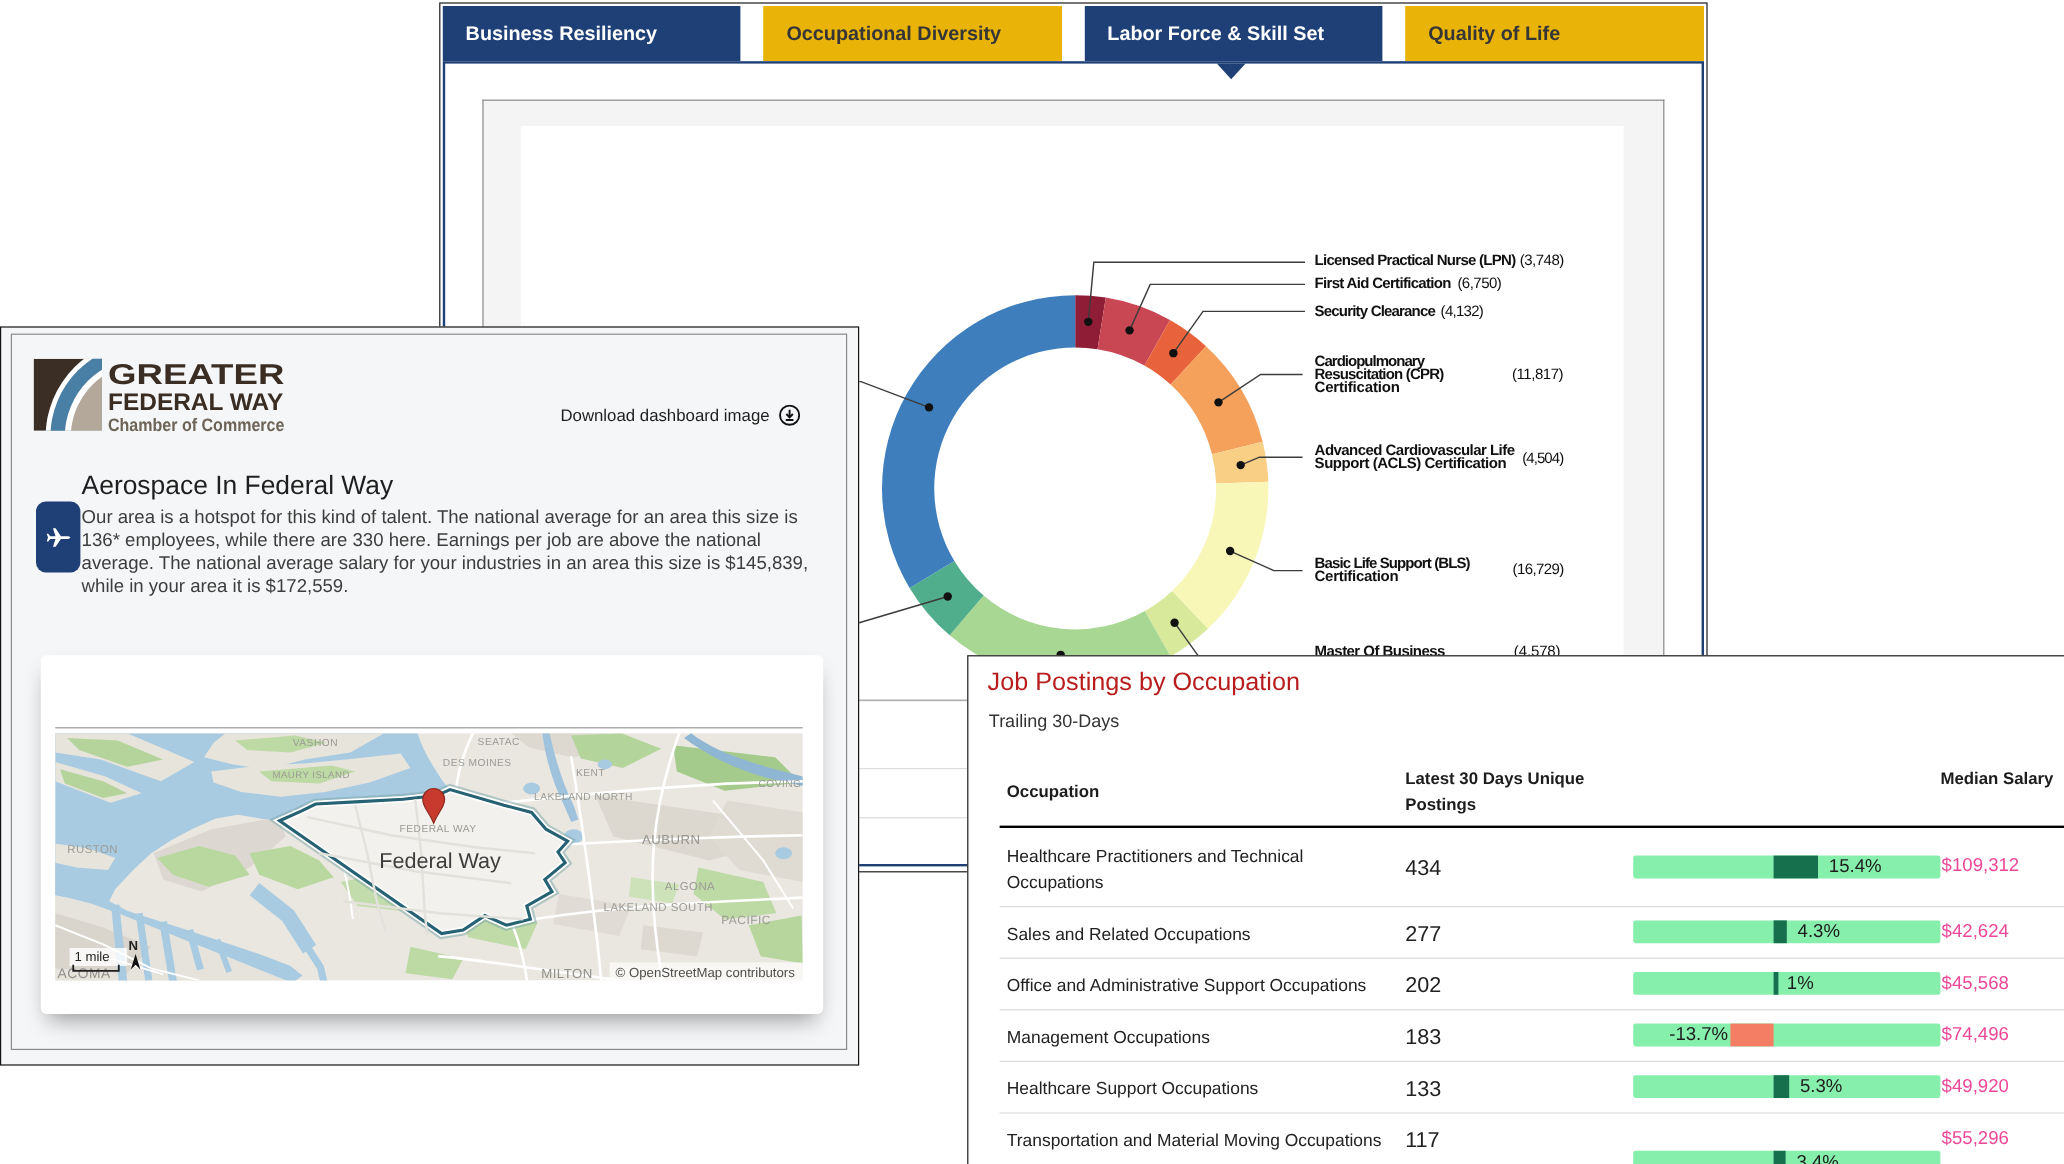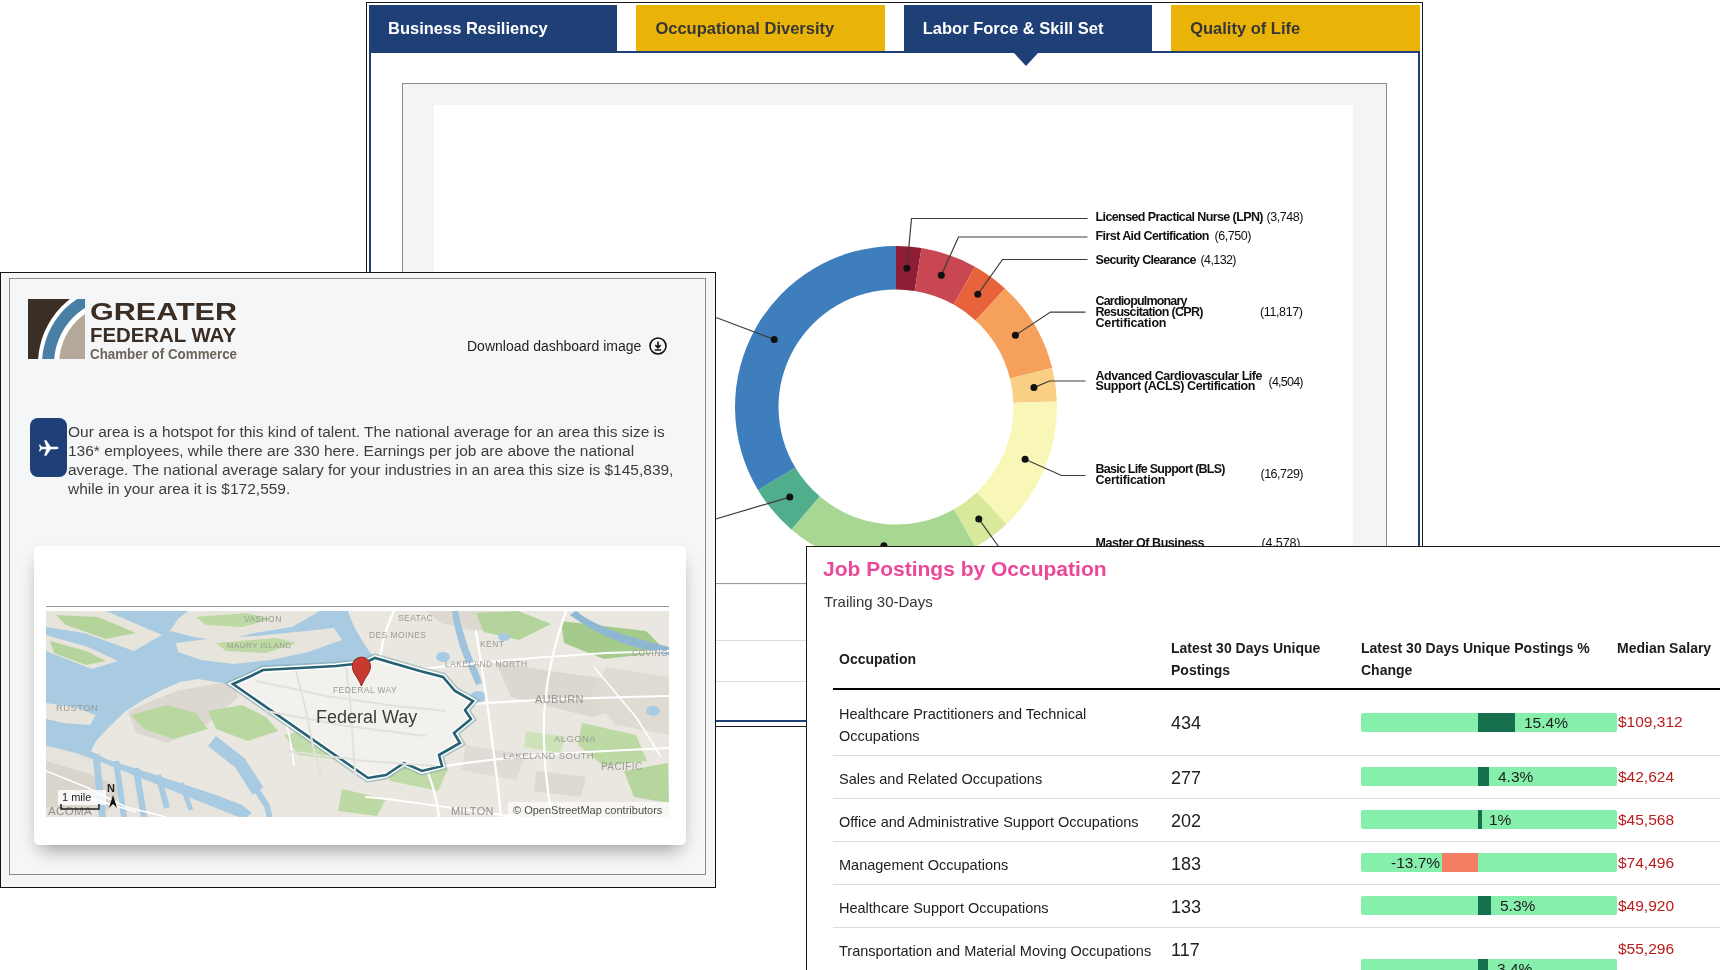--- a/index.html
+++ b/index.html
@@ -23,29 +23,29 @@
 #logo{position:absolute;left:27px;top:25px;width:230px;height:64px}
 #dl{position:absolute;left:466px;top:64px;width:220px;font-size:14px;color:#1d1d1d;white-space:nowrap}
 #aero-h{position:absolute;left:67px;top:119px;font-size:22px;color:#1f1f1f}
 #aero-p{position:absolute;left:67px;top:149px;width:612px;font-size:15.5px;line-height:19px;color:#3d3d3d}
 #chip{position:absolute;left:29px;top:145px;width:37px;height:59px;border-radius:8px;background:#1e4077;color:#fff;display:flex;align-items:center;justify-content:center}
 #mapcard{position:absolute;left:33px;top:273px;width:652px;height:299px;background:#fff;border-radius:5px;box-shadow:0 10px 18px -6px rgba(0,0,0,0.4)}
 #mapline{position:absolute;left:12px;top:60px;width:623px;border-top:1px solid #9a9a9a}
 #mapsvg{position:absolute;left:12px;top:65px}
 
 #pc{left:806px;top:546px;width:916px;height:426px;border:1.5px solid #1b1b1b;background:#fff;box-sizing:border-box}
-#pc h1{position:absolute;left:16px;top:10px;margin:0;font-size:21px;font-weight:bold;color:#ec4899}
+#pc h1{position:absolute;left:16px;top:10px;margin:0;font-size:21px;font-weight:normal;color:#b91c1c}
 #pc .sub{position:absolute;left:17px;top:46px;font-size:15px;color:#333}
 .hd{position:absolute;font-weight:bold;font-size:14px;color:#1c1c1c;line-height:22px;white-space:nowrap}
 #hline{position:absolute;left:26px;top:141px;width:890px;border-top:2.5px solid #000}
 .sep{position:absolute;left:26px;width:890px;border-top:1px solid #ddd}
 .occ{position:absolute;left:32px;font-size:14.5px;color:#212121;line-height:22px;white-space:nowrap}
 .occ br{display:block}
 .val{position:absolute;left:364px;font-size:18px;color:#212121}
-.sal{position:absolute;left:811px;font-size:15.5px;color:#b91c1c}
+.sal{position:absolute;left:811px;font-size:15.5px;color:#ec4899}
 .barbg{position:absolute;left:554px;width:256px;height:19px;background:#86efac;border-radius:2px}
 .barpos{position:absolute;left:117px;top:0;height:19px;background:#16704e}
 .barneg{position:absolute;top:0;height:19px;background:#f47e63}
 .pct{position:absolute;top:1px;font-size:15.5px;color:#1d1d1d}
 </style></head>
 <body>
 
 <div id="pa" class="abs">
   <div class="tabs">
     <div class="tab on">Business Resiliency</div>
@@ -142,20 +142,21 @@
       <text x="62" y="44" font-size="20" font-weight="bold" fill="#3a2d24" textLength="146" lengthAdjust="spacingAndGlyphs">FEDERAL WAY</text>
       <text x="62" y="61" font-size="15" font-weight="bold" fill="#6d6458" textLength="147" lengthAdjust="spacingAndGlyphs">Chamber of Commerce</text>
     </svg>
   </div>
   <div id="dl">Download dashboard image
     <svg style="vertical-align:-4px;margin-left:4px" width="18" height="18" viewBox="0 0 18 18">
       <circle cx="9" cy="9" r="8" fill="none" stroke="#111" stroke-width="1.6"></circle>
       <path d="M9 4.5 L9 10.5 M6.3 8 L9 10.8 L11.7 8 M5.8 13 L12.2 13" stroke="#111" stroke-width="1.6" fill="none"></path>
     </svg>
   </div>
+  <div id="aero-h">Aerospace In Federal Way</div>
   <div id="aero-p">Our area is a hotspot for this kind of talent. The national average for an area this size is 136* employees, while there are 330 here. Earnings per job are above the national average. The national average salary for your industries in an area this size is $145,839, while in your area it is $172,559.</div>
   <div id="chip">
     <svg width="22" height="22" viewBox="0 0 24 24" fill="#fff">
         <path d="M22.5 12c0-.8-1.5-1.3-2.5-1.3h-6.1L9.1 3.6H6.7l2.3 7.1H4.2L2.4 8.5H1l1.2 3.5L1 15.5h1.4l1.8-2.2H9l-2.3 7.1h2.4l4.8-7.1H20c1 0 2.5-.5 2.5-1.3z"></path>
       </svg>
   </div>
   <div id="mapcard">
     <div id="mapline"></div>
     <div id="mapsvg">
     <svg width="623" height="206" viewBox="0 0 623 206">
@@ -282,21 +283,20 @@
     </svg>
     </div>
   </div>
 </div>
 
 <div id="pc" class="abs">
   <h1>Job Postings by Occupation</h1>
   <div class="sub">Trailing 30-Days</div>
   <div class="hd" style="left:32px;top:101px">Occupation</div>
   <div class="hd" style="left:364px;top:90px">Latest 30 Days Unique<br>Postings</div>
-  <div class="hd" style="left:554px;top:90px">Latest 30 Days Unique Postings %<br>Change</div>
   <div class="hd" style="left:810px;top:90px">Median Salary</div>
   <div id="hline"></div>
 
   <div class="occ" style="top:156px">Healthcare Practitioners and Technical<br>Occupations</div>
   <div class="val" style="top:166px">434</div>
   <div class="barbg" style="top:166px">
       <div class="barpos" style="width:37px"></div>
       <div class="pct" style="left:163px">15.4%</div>
     </div>
   <div class="sal" style="top:166px">$109,312</div>

